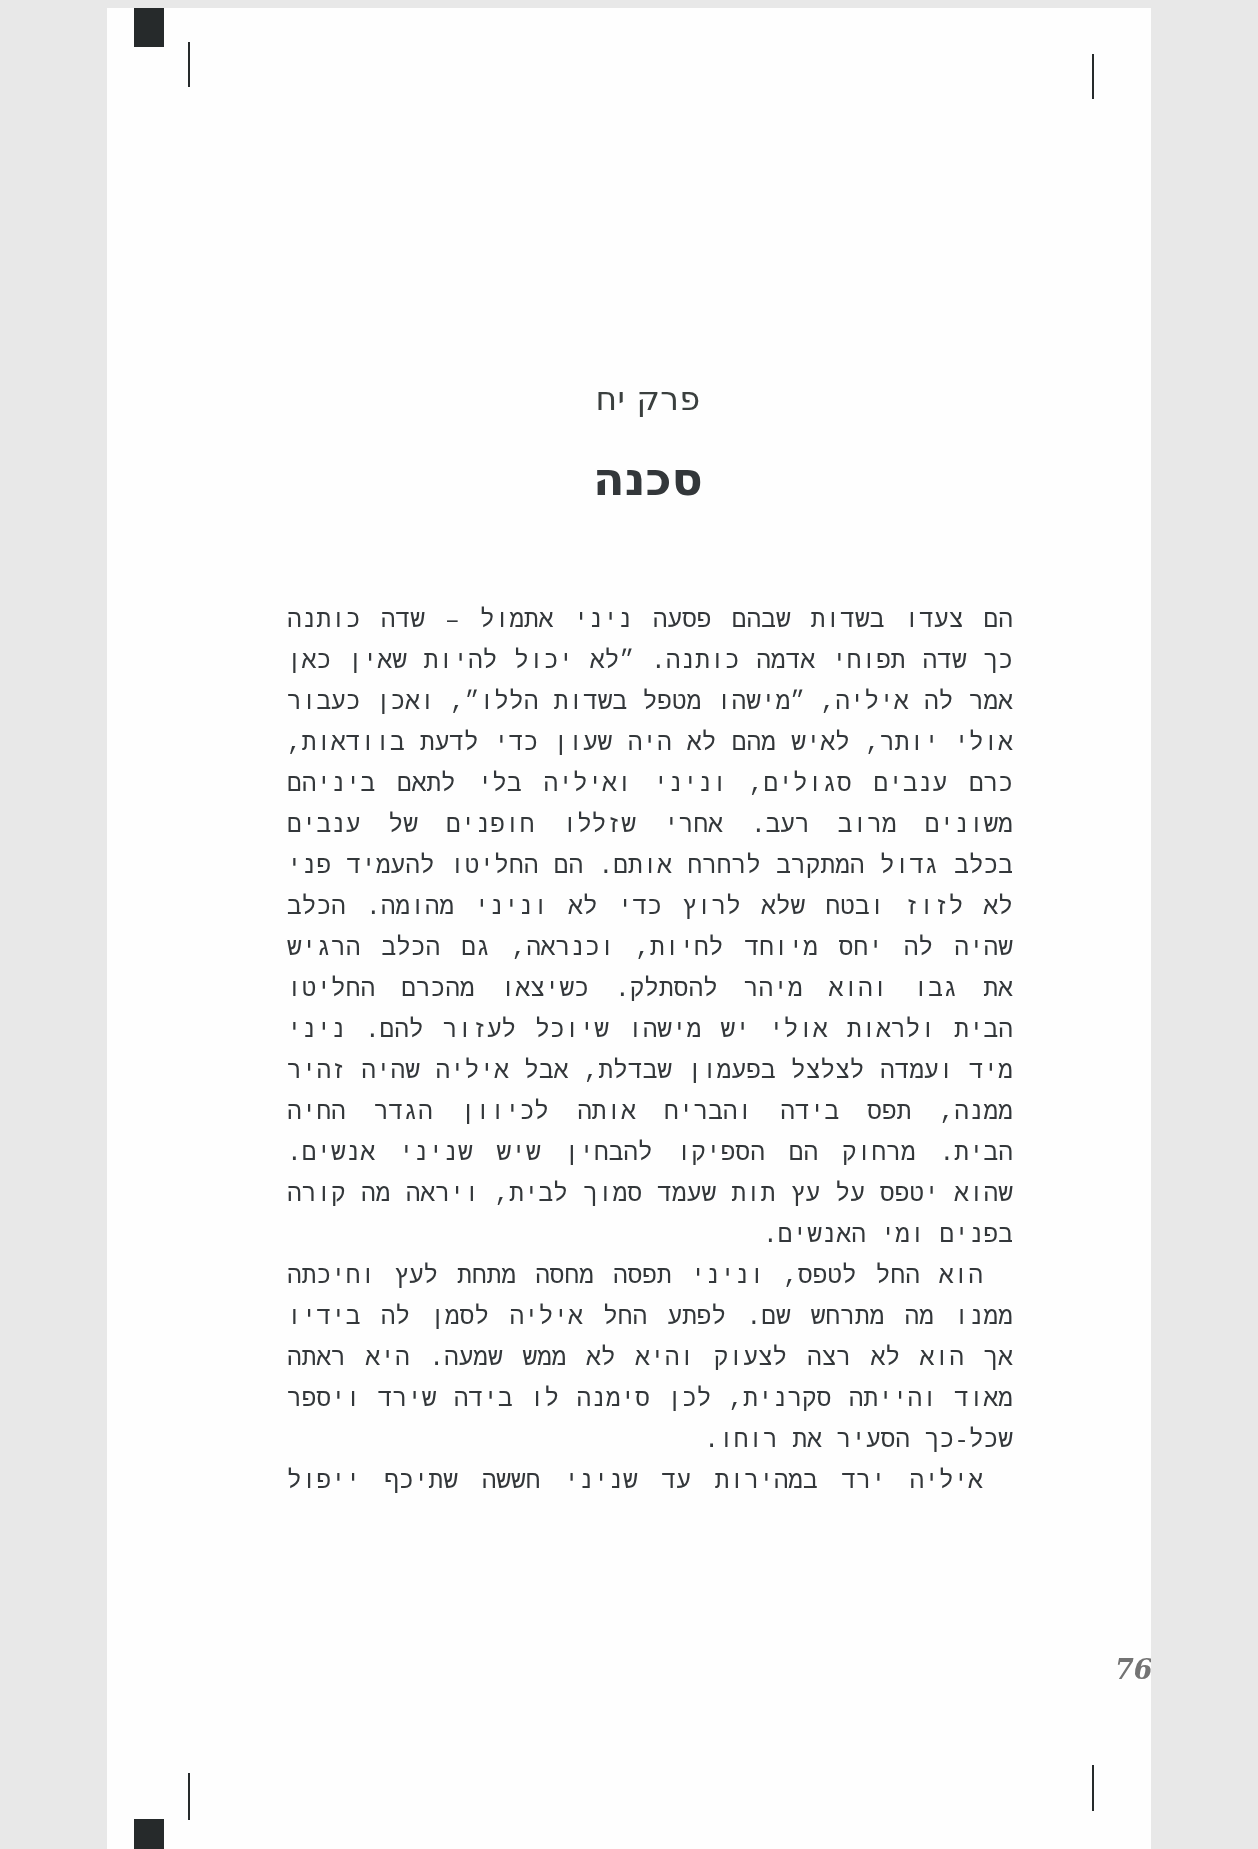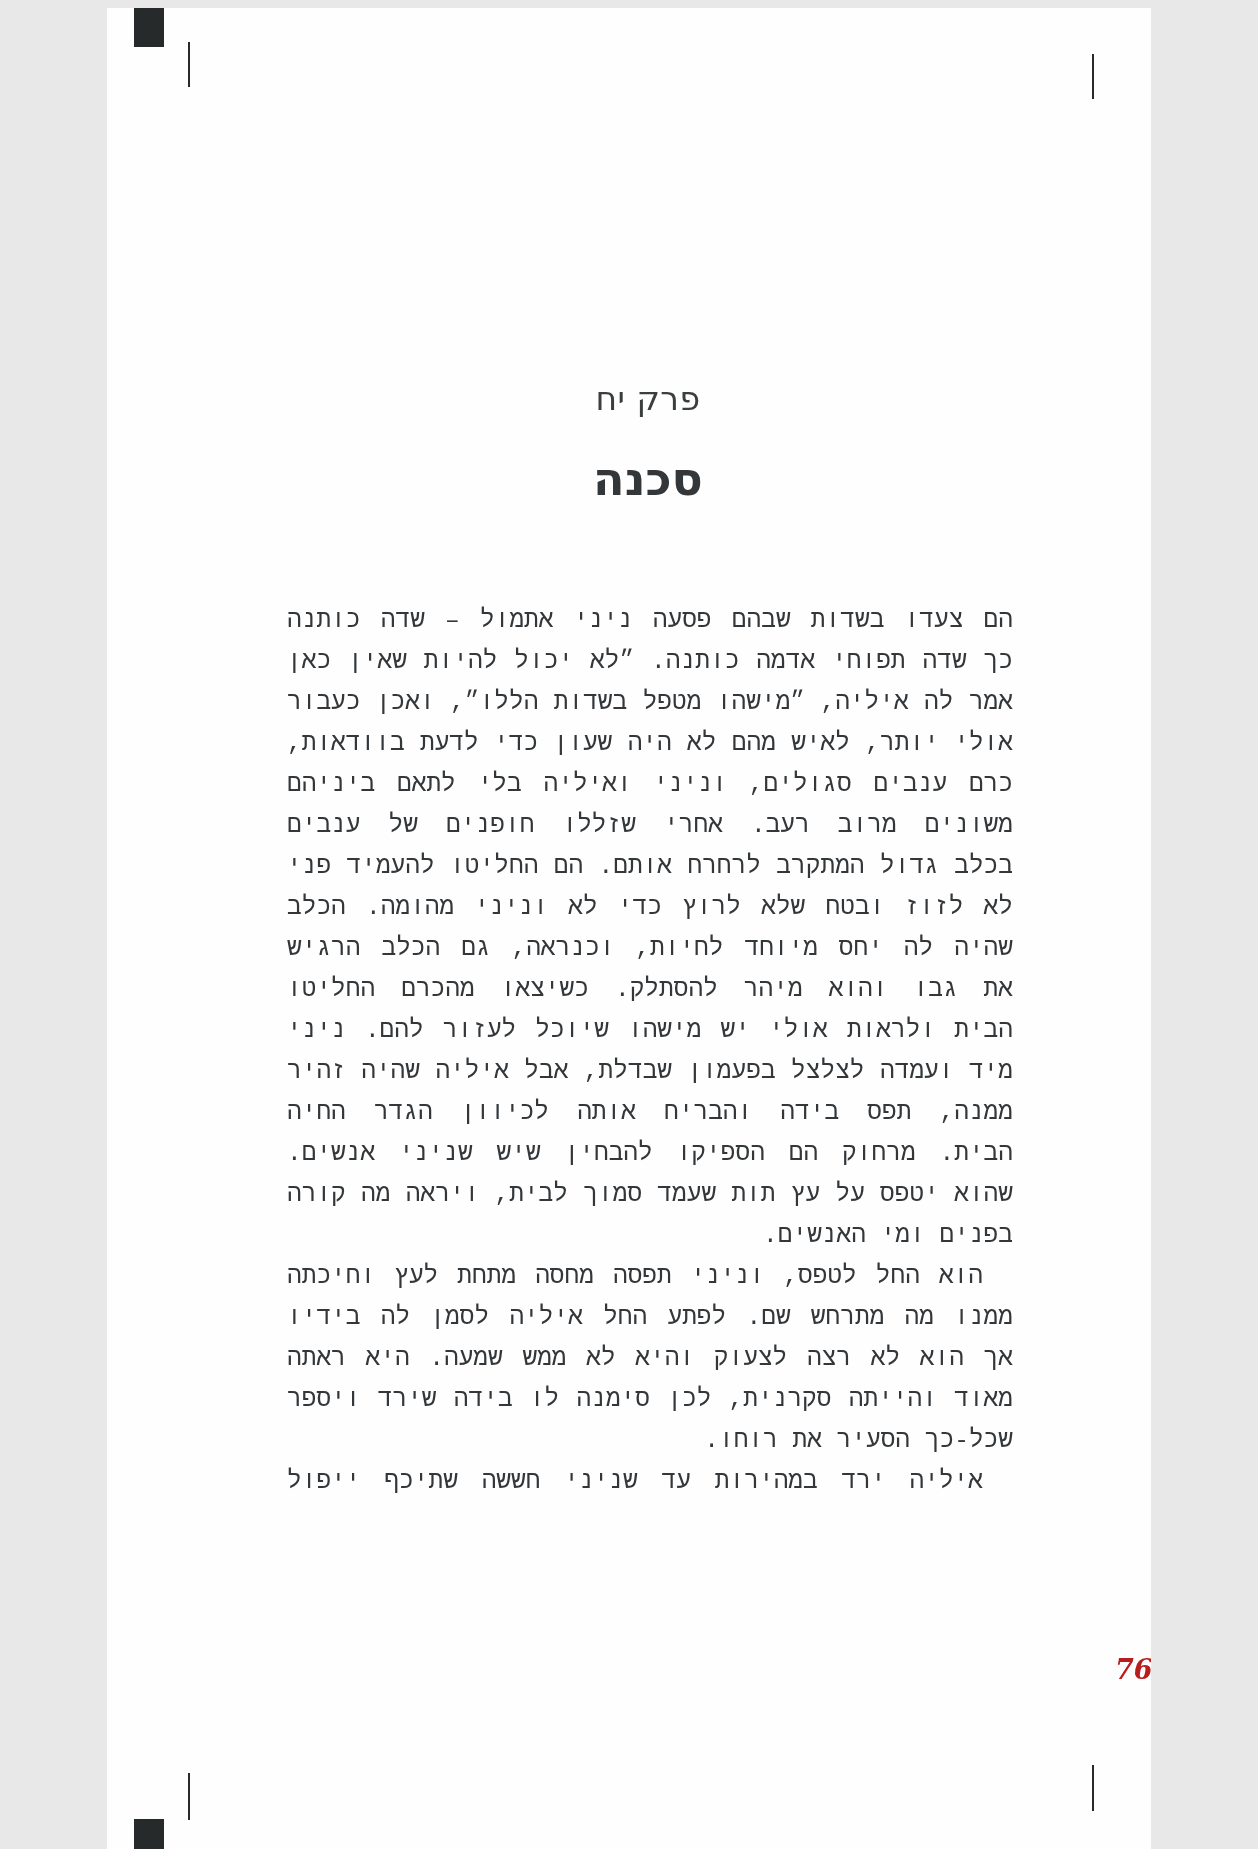--- a/index.html
+++ b/index.html
@@ -69,21 +69,21 @@
   .line.indented { padding-right: 30px; }
 
   .page-number {
     position: absolute;
     left: 1008px;
     top: 1646px;
     font-family: "DejaVu Serif", serif;
     font-size: 27px;
     font-weight: 700;
     font-style: italic;
-    color: #b91c1c;
+    color: #737373;
   }
 </style>
 </head>
 <body>
 
 <div class="page">
 
   <div class="mark sq-tl"></div>
   <div class="mark vl-tl"></div>
   <div class="mark vl-tr"></div>

